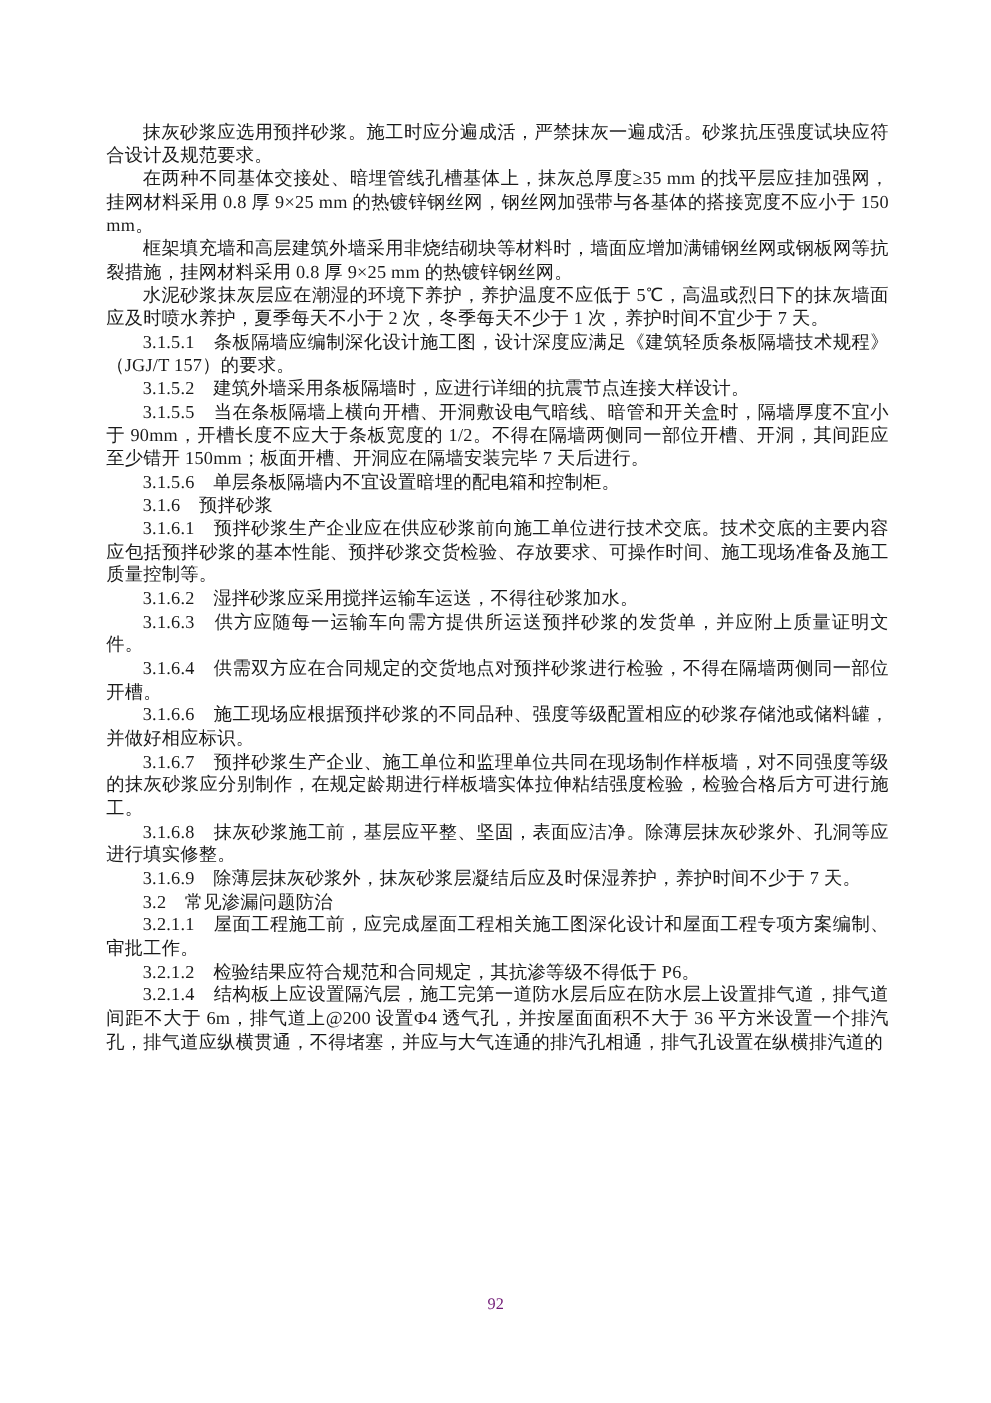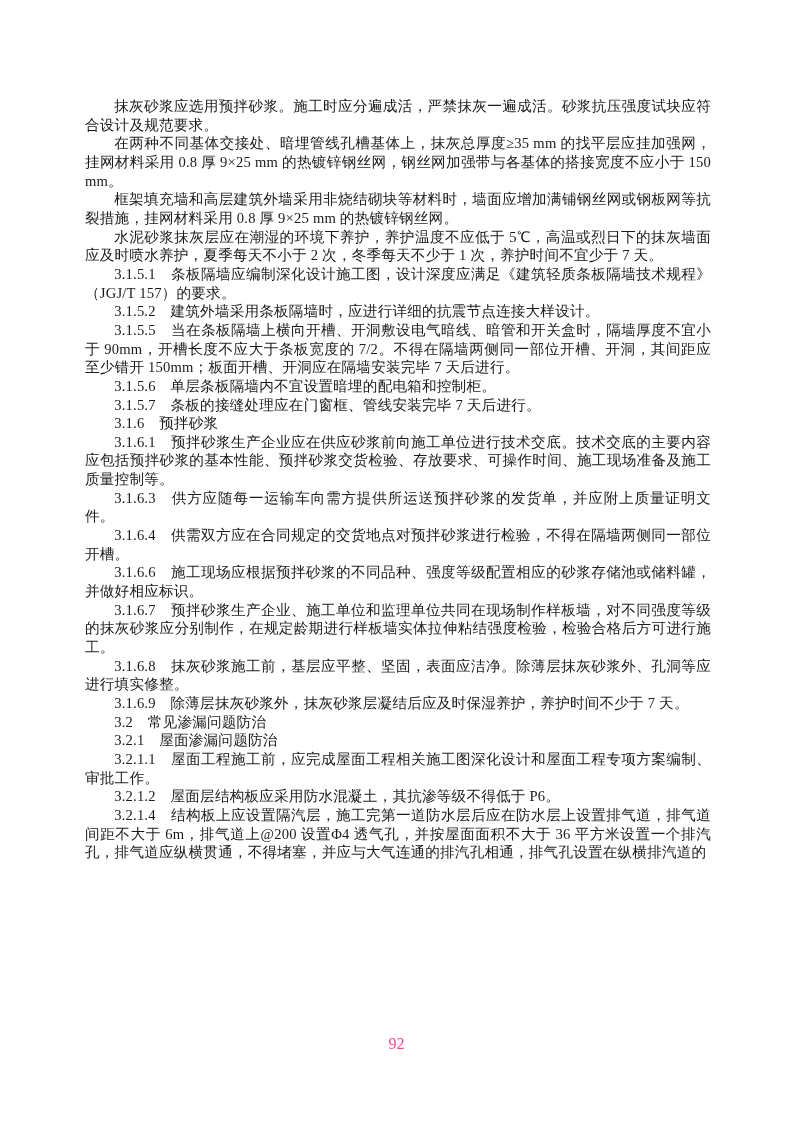--- a/index.html
+++ b/index.html
@@ -31,46 +31,45 @@
     text-indent: 2em;
     letter-spacing: 0.2px;
     word-break: break-all;
   }
   .footer {
     position: absolute;
     top: 1035px;
     left: 0;
     width: 100%;
     text-align: center;
-    font-size: 16px;
-    color: #ec4899;
+    font-size: 13px;
+    color: #701a75;
   }
 </style>
 </head>
 <body>
 
 <div class="page">
   <div class="text-block">
     <p class="para">抹灰砂浆应选用预拌砂浆。施工时应分遍成活，严禁抹灰一遍成活。砂浆抗压强度试块应符合设计及规范要求。</p>
     <p class="para">在两种不同基体交接处、暗埋管线孔槽基体上，抹灰总厚度≥35 mm 的找平层应挂加强网，挂网材料采用 0.8 厚 9×25 mm 的热镀锌钢丝网，钢丝网加强带与各基体的搭接宽度不应小于 150 mm。</p>
     <p class="para">框架填充墙和高层建筑外墙采用非烧结砌块等材料时，墙面应增加满铺钢丝网或钢板网等抗裂措施，挂网材料采用 0.8 厚 9×25 mm 的热镀锌钢丝网。</p>
     <p class="para">水泥砂浆抹灰层应在潮湿的环境下养护，养护温度不应低于 5℃，高温或烈日下的抹灰墙面应及时喷水养护，夏季每天不小于 2 次，冬季每天不少于 1 次，养护时间不宜少于 7 天。</p>
     <p class="para">3.1.5.1　条板隔墙应编制深化设计施工图，设计深度应满足《建筑轻质条板隔墙技术规程》（JGJ/T 157）的要求。</p>
     <p class="para">3.1.5.2　建筑外墙采用条板隔墙时，应进行详细的抗震节点连接大样设计。</p>
-    <p class="para">3.1.5.5　当在条板隔墙上横向开槽、开洞敷设电气暗线、暗管和开关盒时，隔墙厚度不宜小于 90mm，开槽长度不应大于条板宽度的 7/2。不得在隔墙两侧同一部位开槽、开洞，其间距应至少错开 150mm；板面开槽、开洞应在隔墙安装完毕 7 天后进行。</p>
+    <p class="para">3.1.5.5　当在条板隔墙上横向开槽、开洞敷设电气暗线、暗管和开关盒时，隔墙厚度不宜小于 90mm，开槽长度不应大于条板宽度的 1/2。不得在隔墙两侧同一部位开槽、开洞，其间距应至少错开 150mm；板面开槽、开洞应在隔墙安装完毕 7 天后进行。</p>
     <p class="para">3.1.5.6　单层条板隔墙内不宜设置暗埋的配电箱和控制柜。</p>
-    <p class="para">3.1.5.7　条板的接缝处理应在门窗框、管线安装完毕 7 天后进行。</p>
     <p class="para">3.1.6　预拌砂浆</p>
     <p class="para">3.1.6.1　预拌砂浆生产企业应在供应砂浆前向施工单位进行技术交底。技术交底的主要内容应包括预拌砂浆的基本性能、预拌砂浆交货检验、存放要求、可操作时间、施工现场准备及施工质量控制等。</p>
+    <p class="para">3.1.6.2　湿拌砂浆应采用搅拌运输车运送，不得往砂浆加水。</p>
     <p class="para">3.1.6.3　供方应随每一运输车向需方提供所运送预拌砂浆的发货单，并应附上质量证明文件。</p>
     <p class="para">3.1.6.4　供需双方应在合同规定的交货地点对预拌砂浆进行检验，不得在隔墙两侧同一部位开槽。</p>
     <p class="para">3.1.6.6　施工现场应根据预拌砂浆的不同品种、强度等级配置相应的砂浆存储池或储料罐，并做好相应标识。</p>
     <p class="para">3.1.6.7　预拌砂浆生产企业、施工单位和监理单位共同在现场制作样板墙，对不同强度等级的抹灰砂浆应分别制作，在规定龄期进行样板墙实体拉伸粘结强度检验，检验合格后方可进行施工。</p>
     <p class="para">3.1.6.8　抹灰砂浆施工前，基层应平整、坚固，表面应洁净。除薄层抹灰砂浆外、孔洞等应进行填实修整。</p>
     <p class="para">3.1.6.9　除薄层抹灰砂浆外，抹灰砂浆层凝结后应及时保湿养护，养护时间不少于 7 天。</p>
     <p class="para">3.2　常见渗漏问题防治</p>
-    <p class="para">3.2.1　屋面渗漏问题防治</p>
     <p class="para">3.2.1.1　屋面工程施工前，应完成屋面工程相关施工图深化设计和屋面工程专项方案编制、审批工作。</p>
-    <p class="para">3.2.1.2　屋面层结构板应采用防水混凝土，其抗渗等级不得低于 P6。</p>
+    <p class="para">3.2.1.2　检验结果应符合规范和合同规定，其抗渗等级不得低于 P6。</p>
     <p class="para">3.2.1.4　结构板上应设置隔汽层，施工完第一道防水层后应在防水层上设置排气道，排气道间距不大于 6m，排气道上@200 设置Φ4 透气孔，并按屋面面积不大于 36 平方米设置一个排汽孔，排气道应纵横贯通，不得堵塞，并应与大气连通的排汽孔相通，排气孔设置在纵横排汽道的</p>
   </div>
   <div class="footer">92</div>
 </div>
 
 </body></html>

